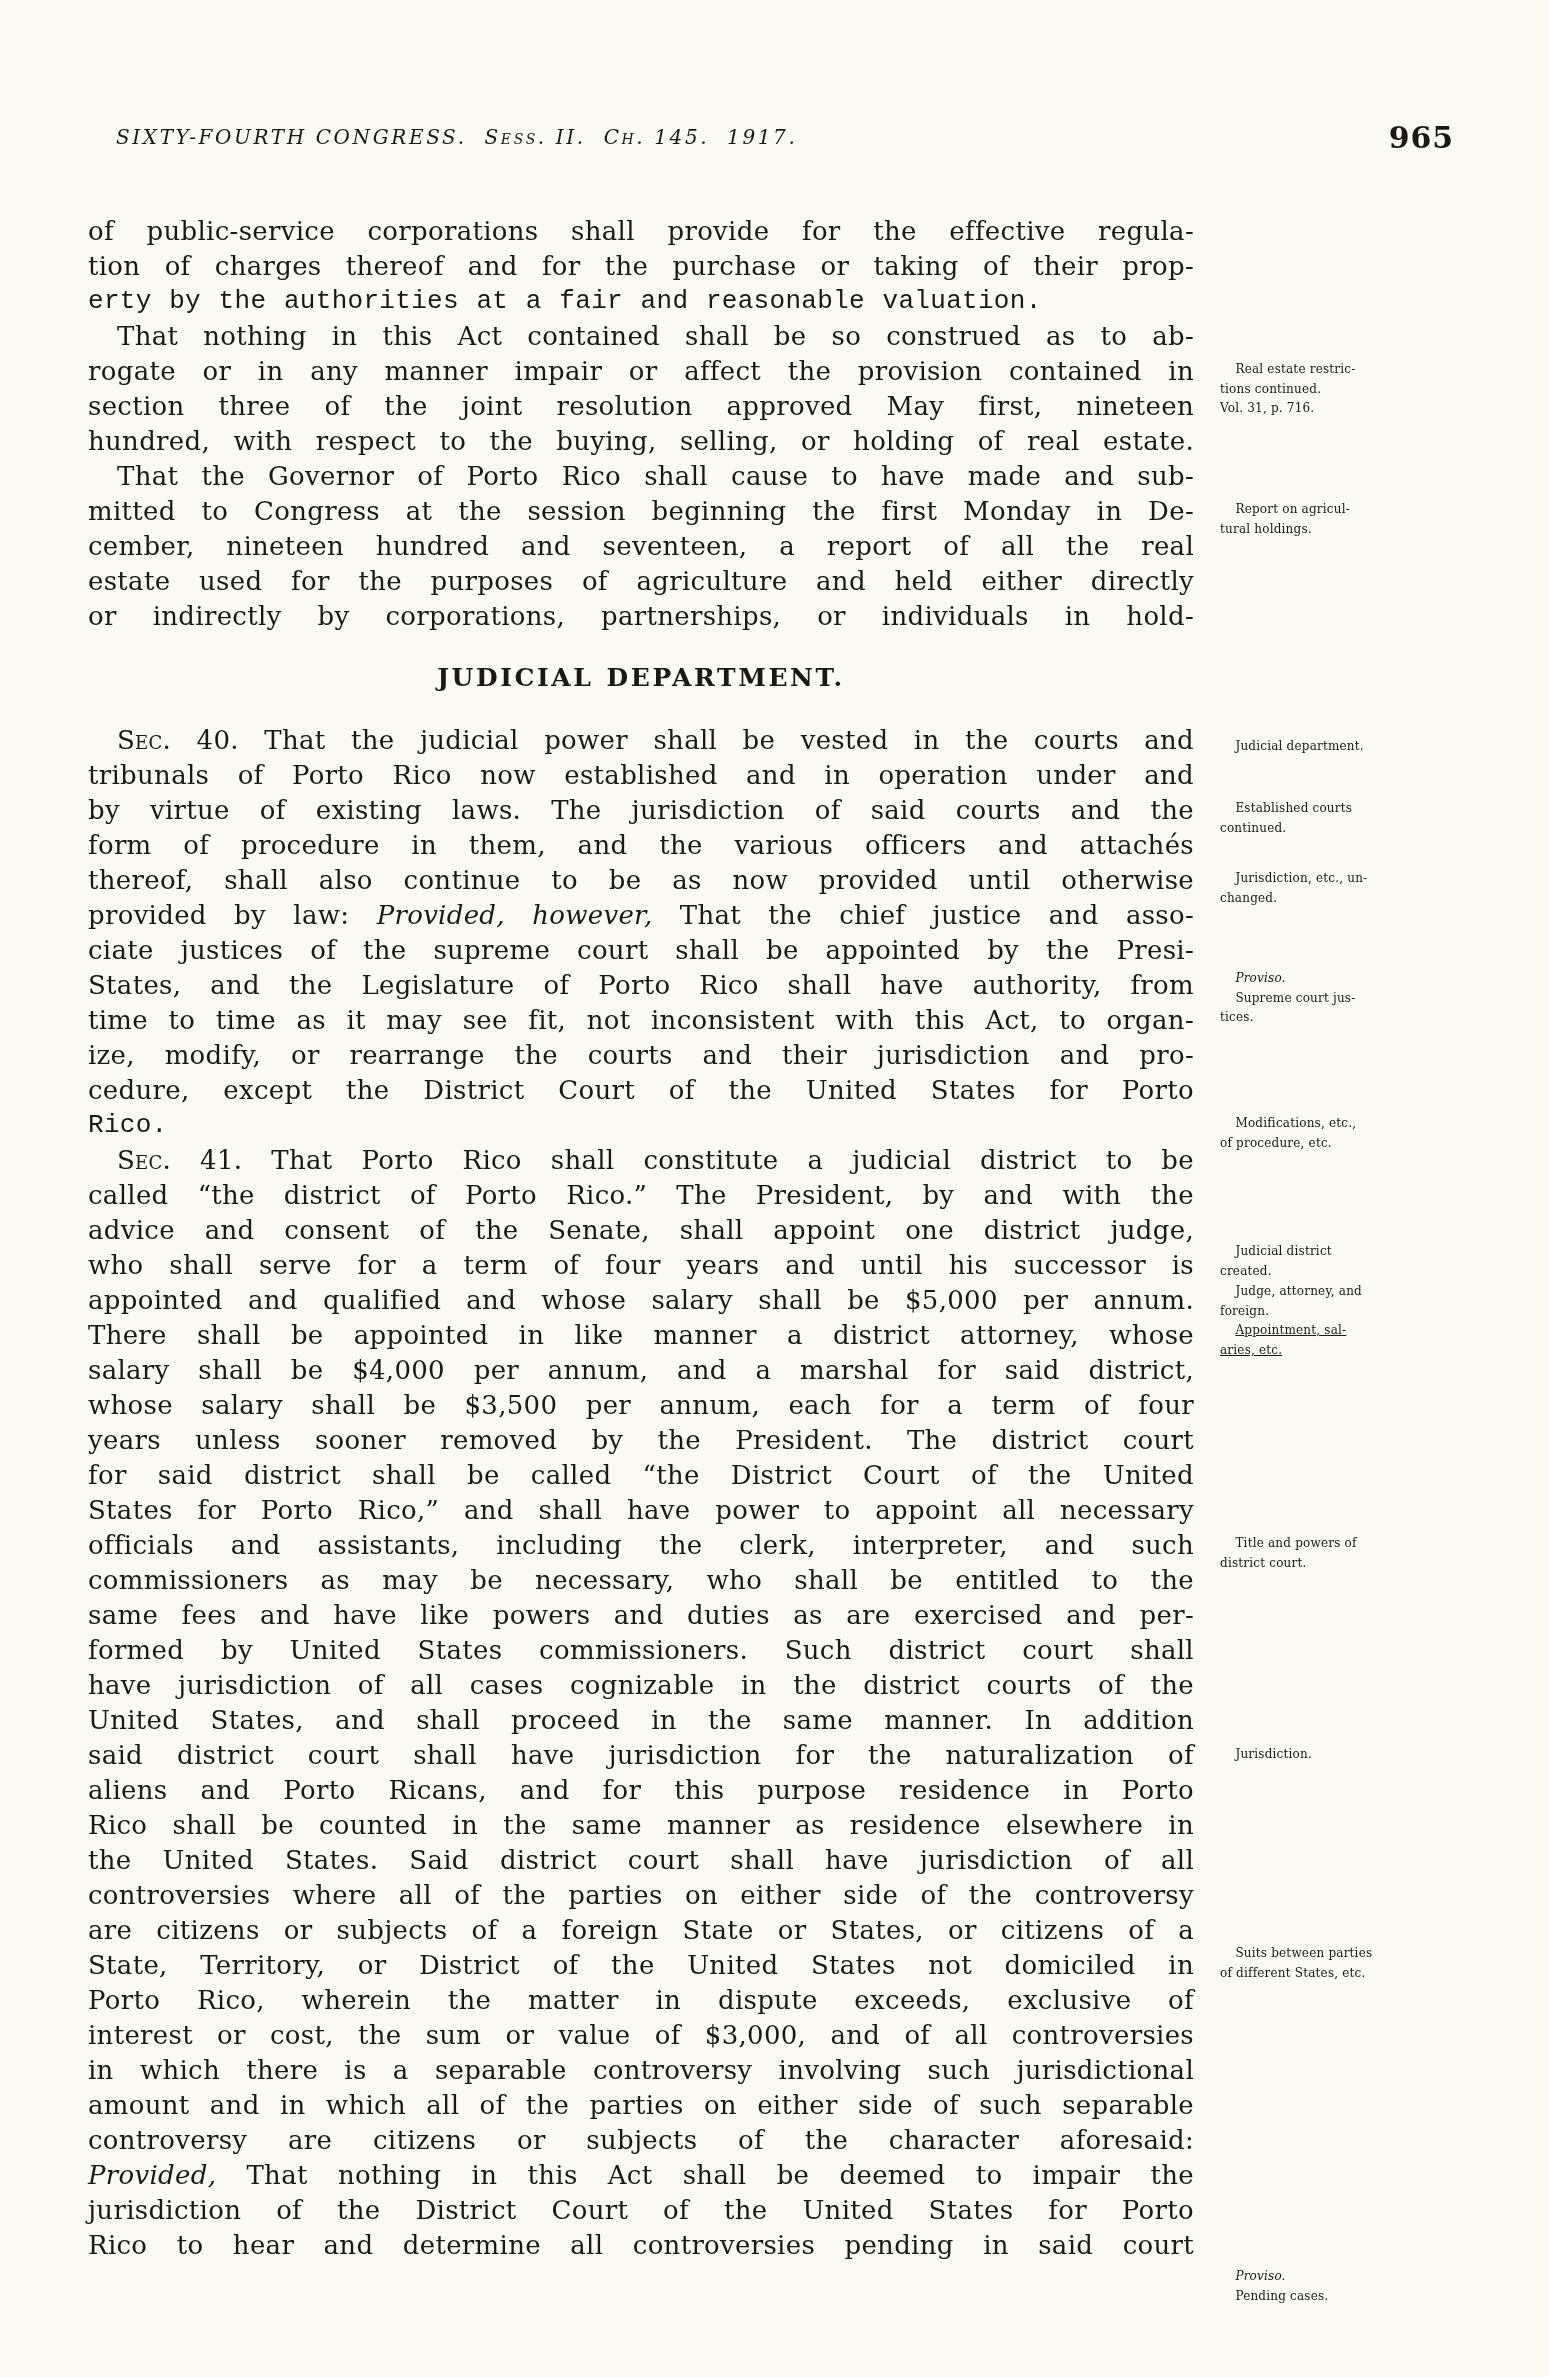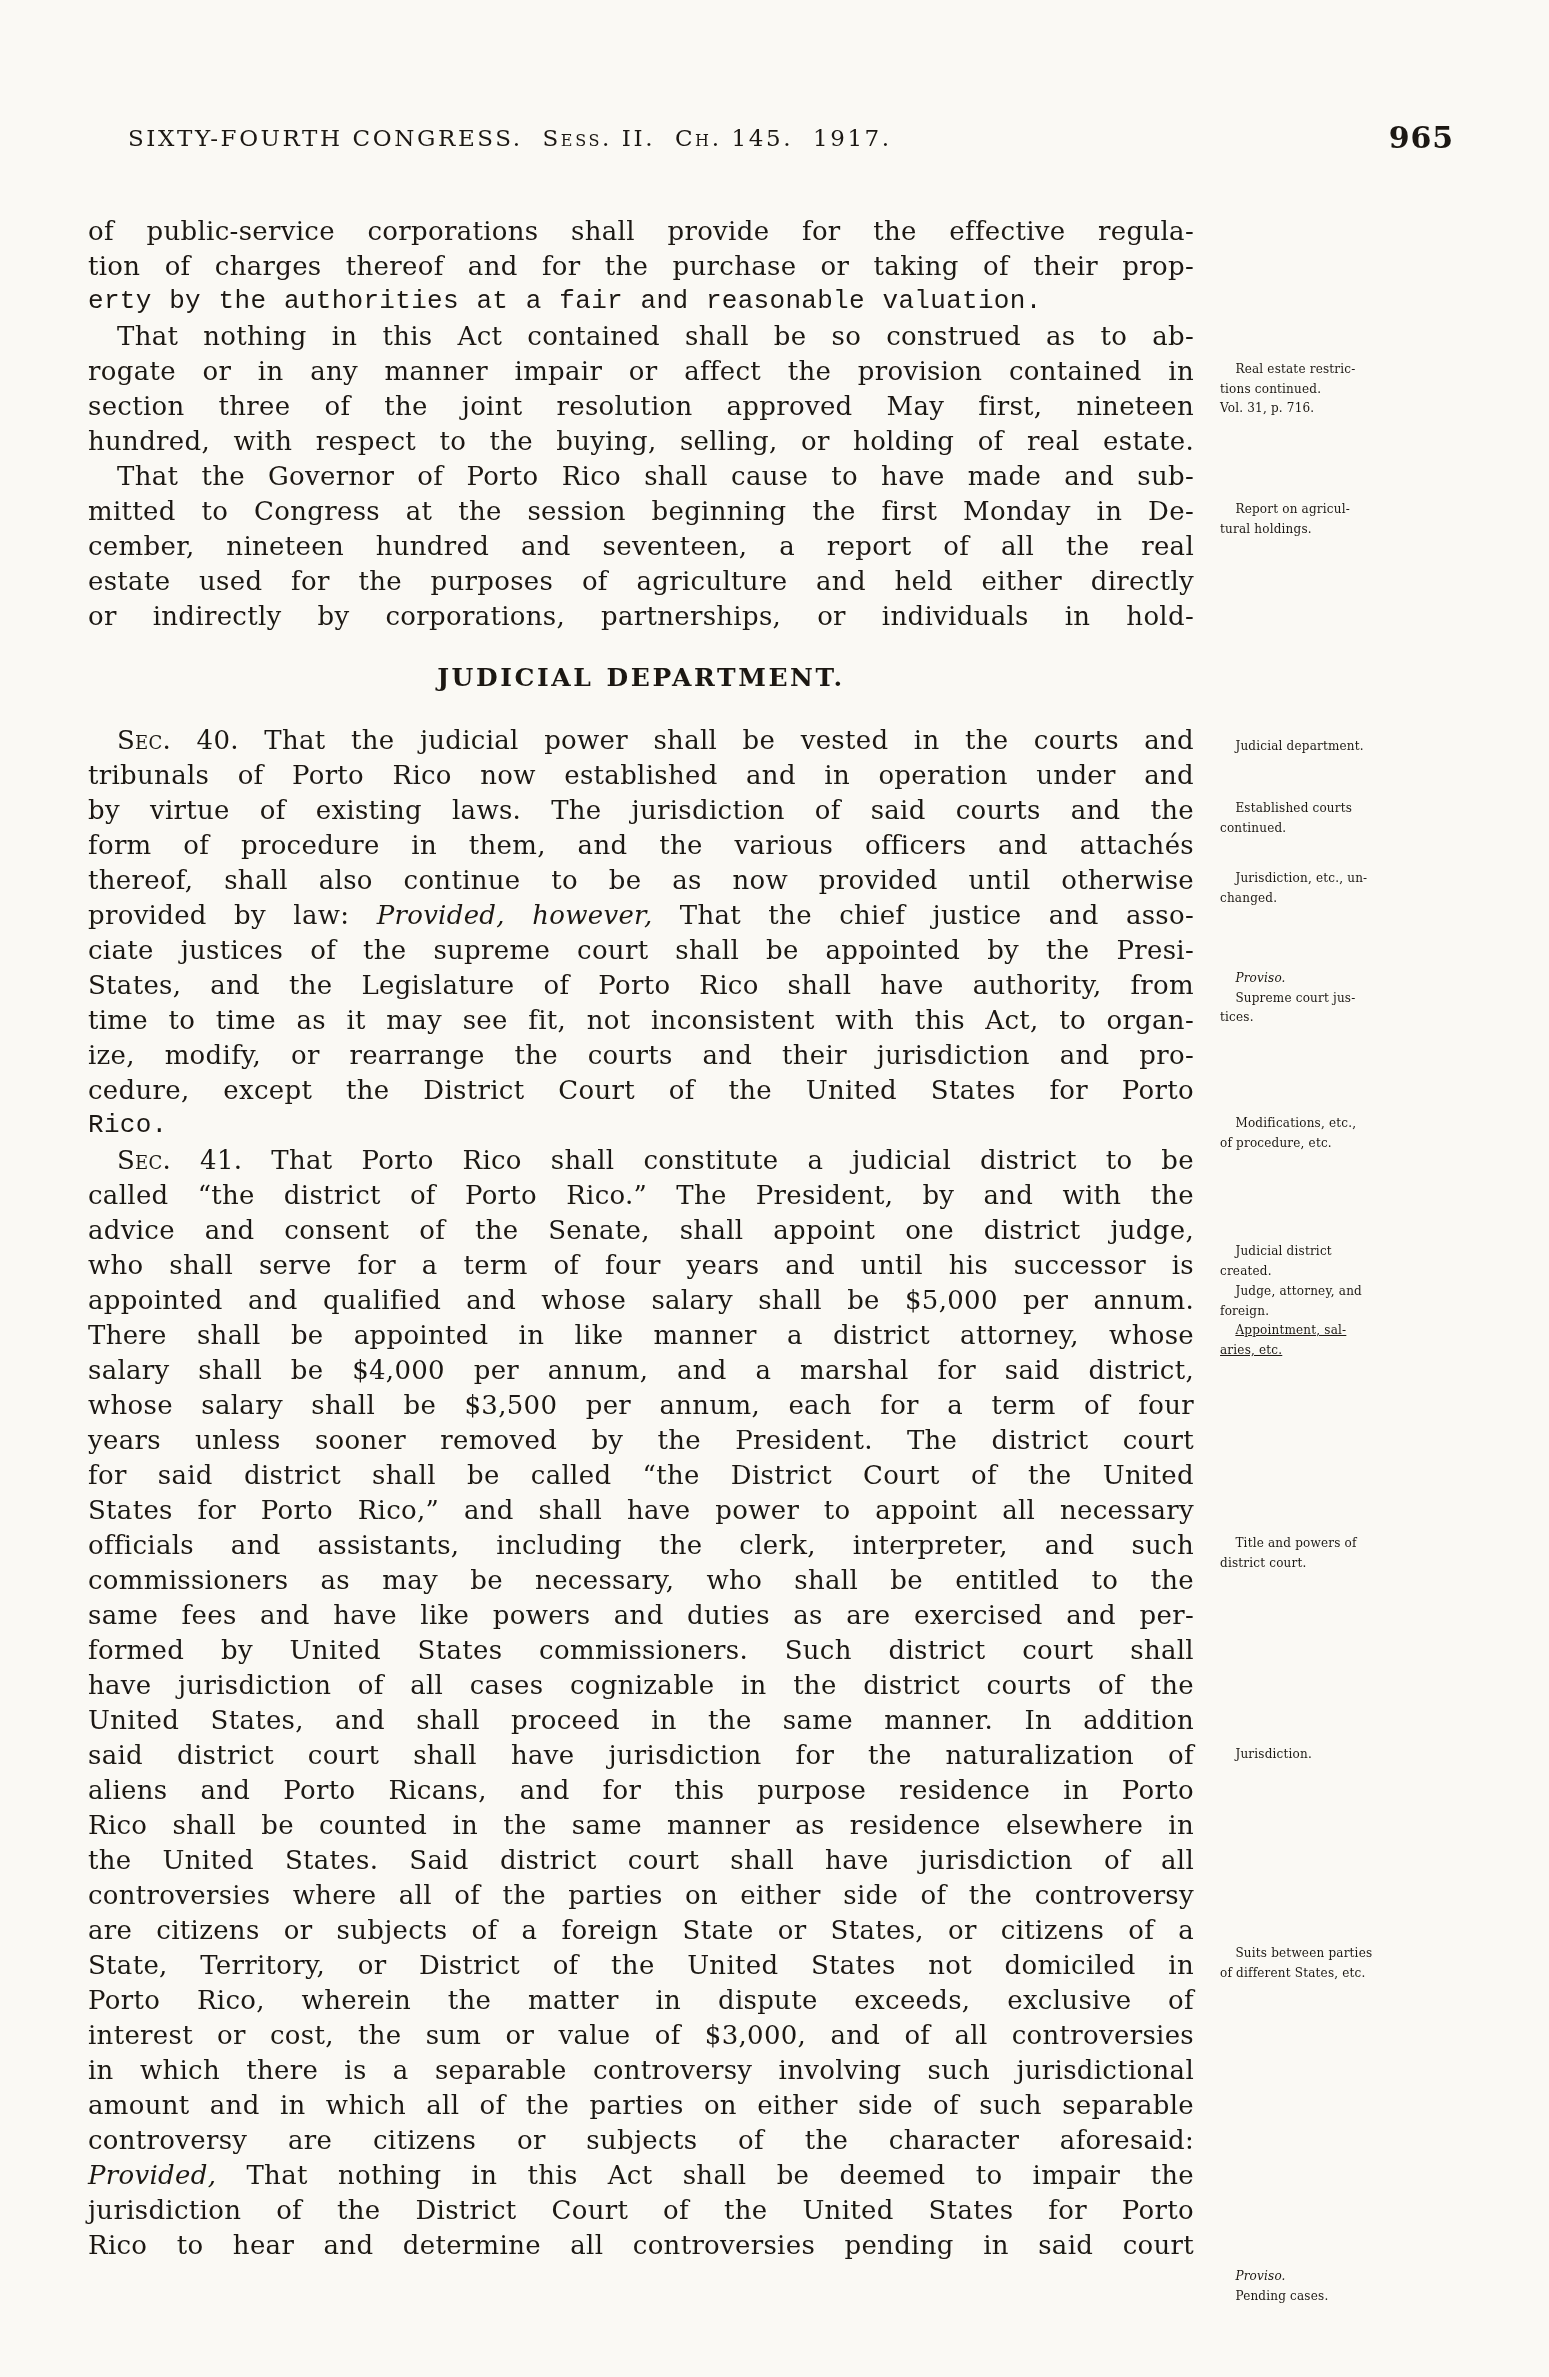--- a/index.html
+++ b/index.html
@@ -12,22 +12,22 @@
     width:1550px;height:2377px;
     background:var(--paper);
     color:var(--ink);
     font-family:"DejaVu Serif","Liberation Serif",serif;
     overflow:hidden;
   }
   .sc{font-variant:small-caps;}
   .it{font-style:italic;}
 
   .header-title{
-    position:absolute;left:128px;top:125px;
-    font-size:23px;letter-spacing:2.6px;white-space:pre;
+    position:absolute;left:116px;top:125px;
+    font-size:20px;letter-spacing:2.6px;white-space:pre;font-style:italic;
   }
   .page-number{
     position:absolute;right:96px;top:120px;
     font-size:30px;font-weight:bold;letter-spacing:0.9px;
   }
 
   .body-col{
     position:absolute;left:88px;top:214px;width:1106px;
     font-size:26px;line-height:35px;
     letter-spacing:0.3px;word-spacing:1.7px;

